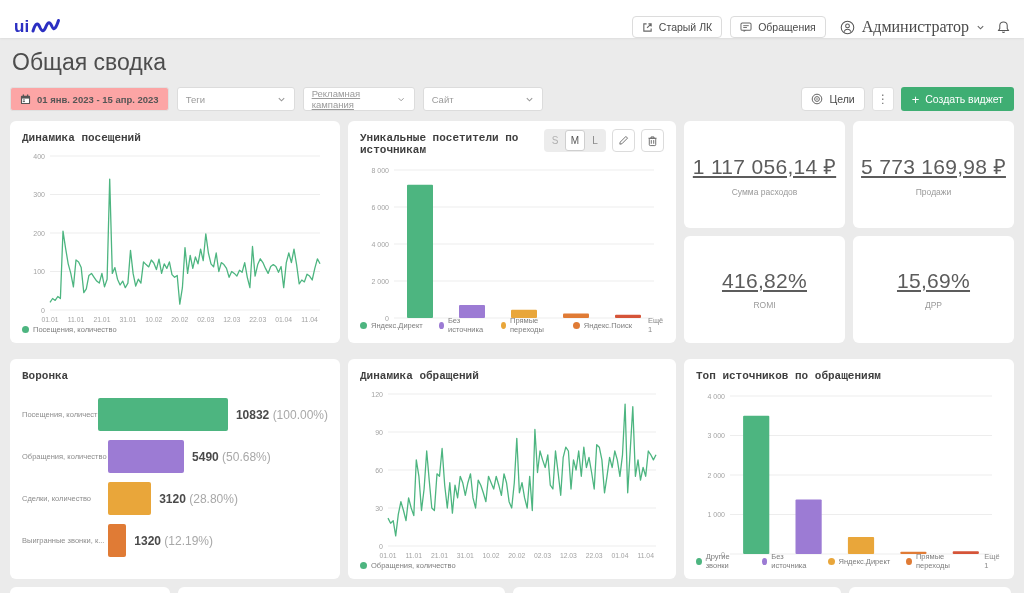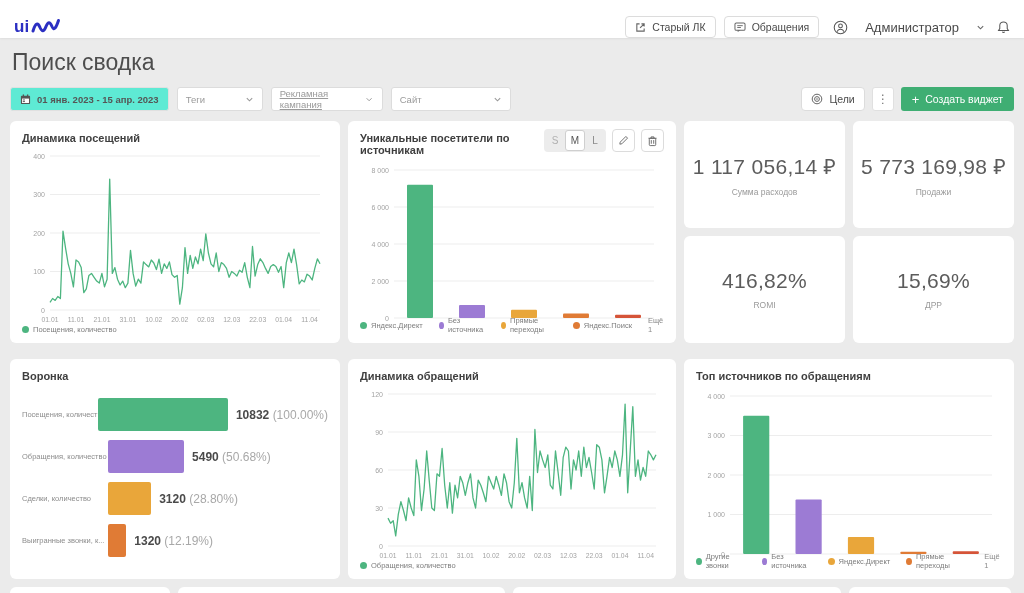--- a/index.html
+++ b/index.html
@@ -16,56 +16,56 @@
     justify-content:space-between; padding:0 14px;
     box-shadow:0 1px 2px rgba(0,0,0,.06); position:relative; z-index:5;
   }
   .logo { display:flex; align-items:center; cursor:pointer; }
   .header-right { display:flex; align-items:center; gap:8px; }
   .hbtn {
     display:inline-flex; align-items:center; gap:6px;
     border:1px solid #dcdcdc; border-radius:4px; padding:4px 9px;
     font-size:10.5px; color:#4a4a4a; background:#fff; cursor:pointer;
   }
-  .userbox { display:flex; align-items:center; gap:17px; font-size:13px; color:#4a4a4a; cursor:pointer; margin-left:6px; }
+  .userbox { display:flex; align-items:center; gap:7px; font-size:16px; color:#4a4a4a; cursor:pointer; margin-left:6px;font-family:Liberation Serif, serif; }
   .bell { margin-left:4px; cursor:pointer; display:flex; }
   
   .main { padding:0 10px; }
   h1 { margin:9px 2px 0; font-size:23px; font-weight:400; color:#4d4d4d; line-height:30px; }
   .filterbar { margin-top:10px; display:flex; align-items:center; gap:8px; height:24px; }
   .datechip {
-    display:flex; align-items:center; gap:6px; background:#5eead4;
+    display:flex; align-items:center; gap:6px; background:#fca5a5;
     border:1px solid #e0e0e0; border-radius:3px; height:24px; padding:0 9px;
     font-size:9.5px; font-weight:bold; color:#555; cursor:pointer; white-space:nowrap;
   }
   .select {
     display:flex; align-items:center; justify-content:space-between;
     background:#fff; border:1px solid #dcdcdc; border-radius:3px;
     height:24px; padding:0 8px; font-size:9.5px; color:#9a9a9a; cursor:pointer;
   }
-  .w110 { width:86px; } .w112 { width:112px;text-decoration:underline; } .w120 { width:120px; }
+  .w110 { width:118px; } .w112 { width:112px;text-decoration:underline; } .w120 { width:120px; }
   .filter-right { margin-left:auto; display:flex; align-items:flex-start; gap:7px; }
   .kebab-btn {
     width:22px; height:24px; background:#fff; border:1px solid #e0e0e0; border-radius:3px;
     display:flex; align-items:center; justify-content:center; font-size:12px; color:#777; cursor:pointer;
   }
   .create-btn {
     display:flex; align-items:center; gap:6px; height:24px; padding:0 11px;
     border:none; border-radius:3px; color:#fff; font-size:10.5px; cursor:pointer;
   }
   .create-btn .plus { font-size:13px; line-height:1; }
   
   .grid { display:grid; grid-template-columns:330px 328px 330px; gap:8px; margin-top:10px; }
   .grid + .grid { margin-top:16px; }
   .card {
     background:#fff; border-radius:6px; padding:11px 12px 9px;
     display:flex; flex-direction:column;
   }
   .h222 { height:222px; } .h220 { height:220px; }
-  .widget-title { font-size:11px; font-weight:bold; color:#3f3f3f; }
+  .widget-title { font-size:11px; font-weight:bold; color:#3f3f3f;font-family:Liberation Mono, monospace; }
   .widget-head { display:flex; align-items:flex-start; justify-content:space-between; }
   .controls { display:flex; gap:6px; margin-top:-3px; }
   .seg { display:flex; background:#ececec; border-radius:4px; padding:1px; }
   .seg .seg-btn {
     width:20px; height:21px; border:1px solid transparent; background:transparent;
     color:#b0b0b0; font-size:10px; border-radius:3px; cursor:pointer; padding:0;
     font-family:"Liberation Sans", sans-serif;
   }
   .seg .seg-btn.mid { color:#8a8a8a; }
   .seg .seg-btn.sel { background:#fff; border-color:#cfcfcf; color:#555; }
@@ -77,21 +77,21 @@
   .legend { display:flex; align-items:center; gap:16px; font-size:7.5px; color:#7d7d7d; margin-top:8px; }
   .lg-item { display:inline-flex; align-items:center; gap:4px; cursor:pointer; }
   .lg-dot { width:7px; height:7px; border-radius:50%; display:inline-block; }
   .more-label { margin-left:auto; font-size:7.5px; color:#8a8a8a; }
   
   .stat-grid { display:grid; grid-template-columns:1fr 1fr; grid-template-rows:107px 107px; gap:8px; grid-column:3; grid-row:1 / span 1; }
   .stat-card {
     background:#fff; border-radius:6px; display:flex; flex-direction:column;
     align-items:center; justify-content:center;
   }
-  .stat-value { font-size:21px; color:#5c5c5c; letter-spacing:.3px; }
+  .stat-value { font-size:21px; color:#5c5c5c; letter-spacing:.3px;text-decoration:underline; }
   .stat-label { font-size:8.5px; color:#9a9a9a; margin-top:7px; }
   
   .funnel-rows { margin-top:16px; display:flex; flex-direction:column; gap:9px; }
   .f-row { display:flex; align-items:center; height:33px; }
   .f-label { width:86px; font-size:7.5px; color:#8c8c8c; padding-right:6px; white-space:nowrap; overflow:hidden; }
   .f-bar { height:33px; border-radius:2px; }
   .f-val { margin-left:8px; font-size:12px; color:#4a4a4a; font-weight:bold; white-space:nowrap; }
   .f-pct { color:#a8a8a8; font-weight:normal; }
   
   .stub-row { display:flex; gap:8px; margin-top:8px; }
@@ -138,21 +138,21 @@
     <span class="bell">
       <svg width="13" height="14" viewBox="0 0 14 15">
           <path d="M7 2 a4 4 0 0 1 4 4 v3.2 l1.3 2 H1.7 L3 9.2 V6 a4 4 0 0 1 4-4 z" fill="none" stroke="#555" stroke-width="1.1"></path>
           <path d="M5.8 12.6 a1.3 1.3 0 0 0 2.4 0" fill="none" stroke="#555" stroke-width="1.1"></path>
         </svg>
     </span>
   </div>
 </div>
 
 <div class="main">
-  <h1>Поиск сводка</h1>
+  <h1>Общая сводка</h1>
 
   <div class="filterbar">
     <div class="datechip">
       <svg width="11" height="11" viewBox="0 0 12 12">
           <rect x="1" y="2" width="10" height="9" rx="1" fill="#555"></rect>
           <rect x="2.2" y="5" width="7.6" height="4.8" fill="#fff"></rect>
           <rect x="3" y="0.5" width="1.4" height="2.4" fill="#555"></rect>
           <rect x="7.6" y="0.5" width="1.4" height="2.4" fill="#555"></rect>
           <rect x="3" y="6" width="2.4" height="1" fill="#555"></rect>
           <rect x="3" y="7.8" width="2.4" height="1" fill="#555"></rect>

